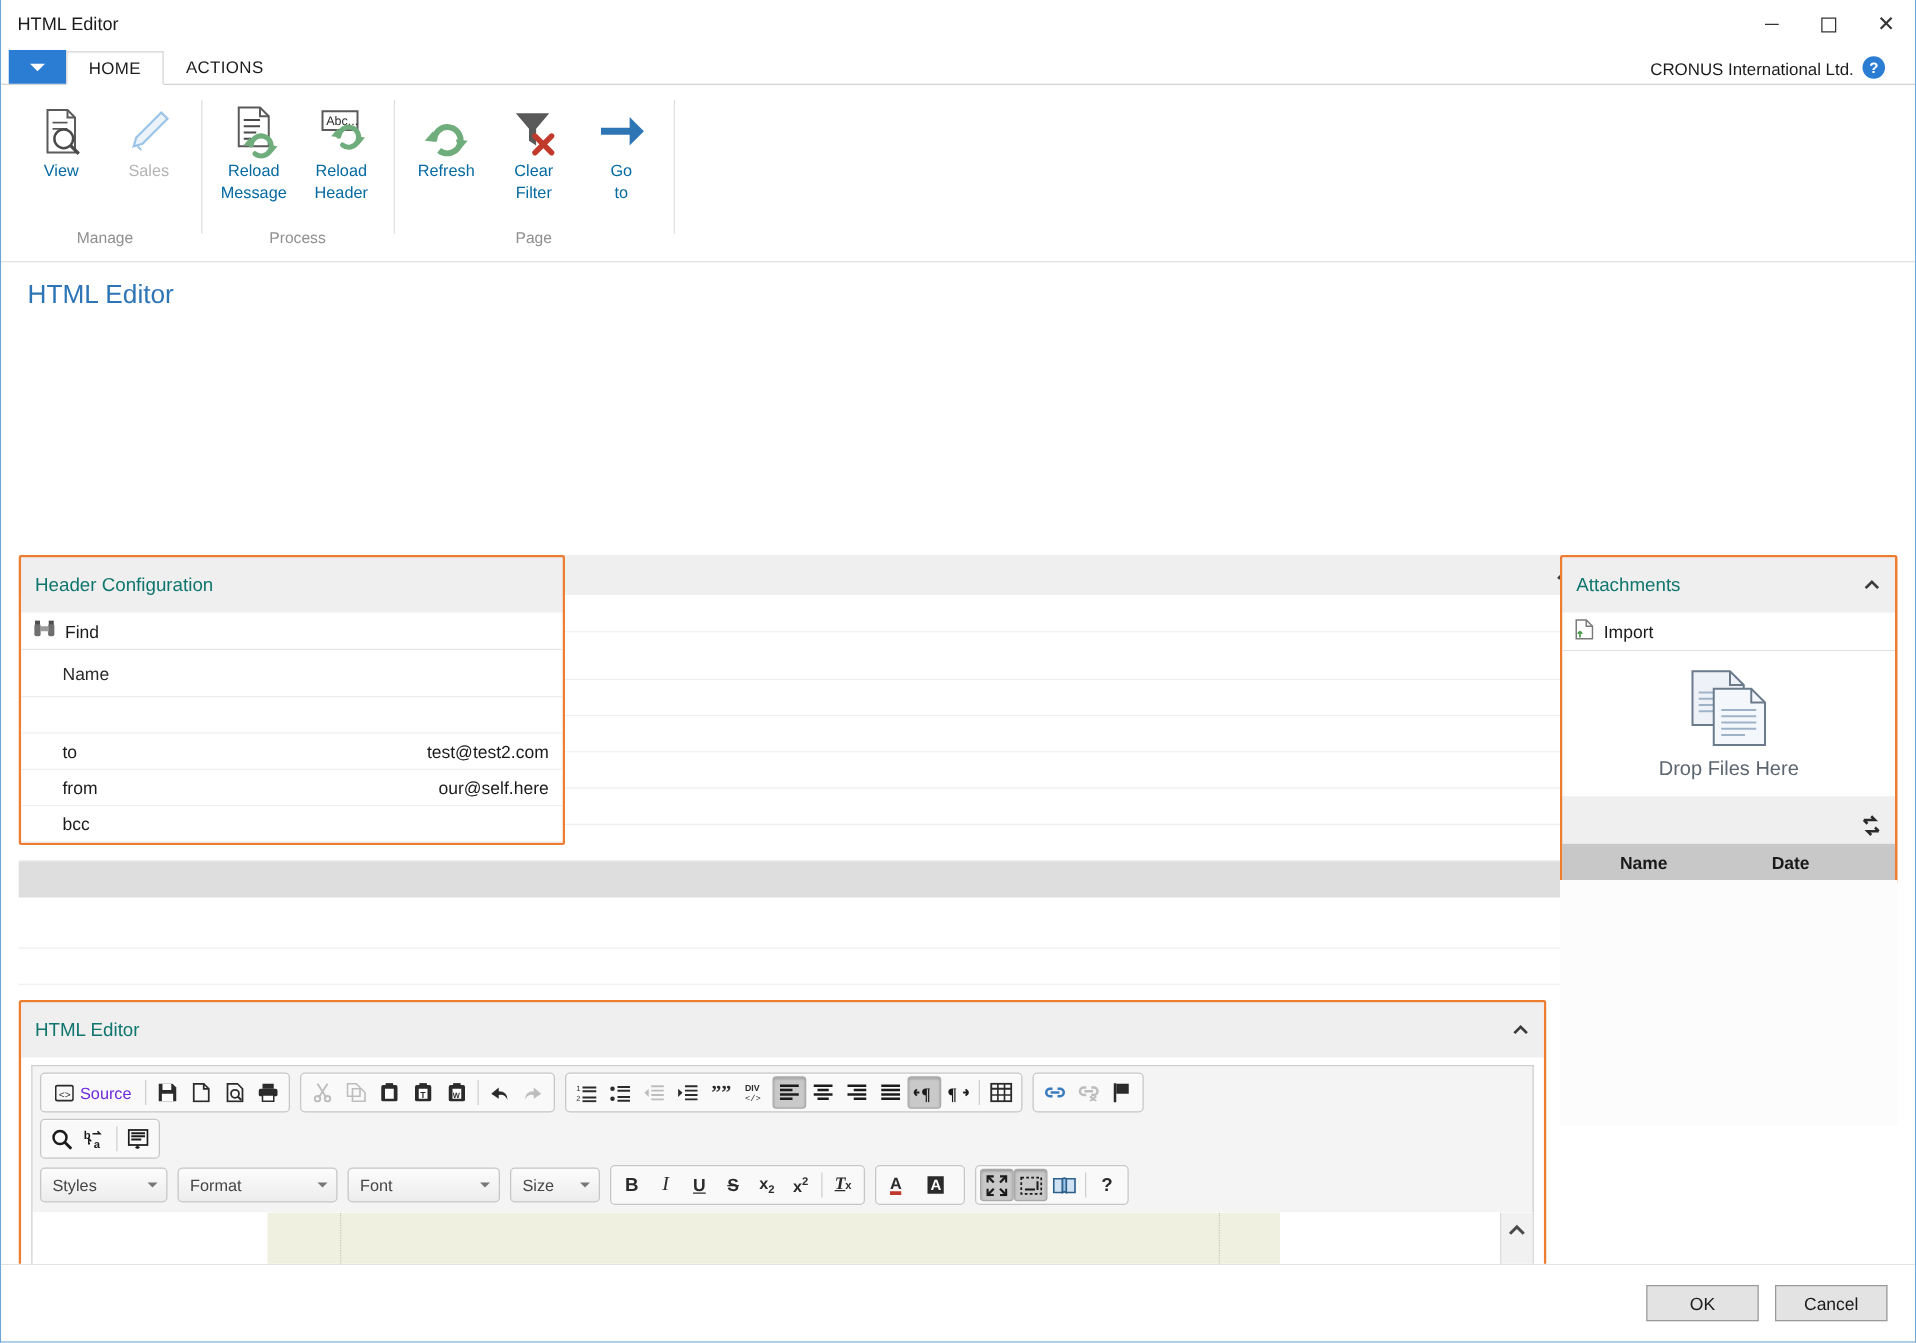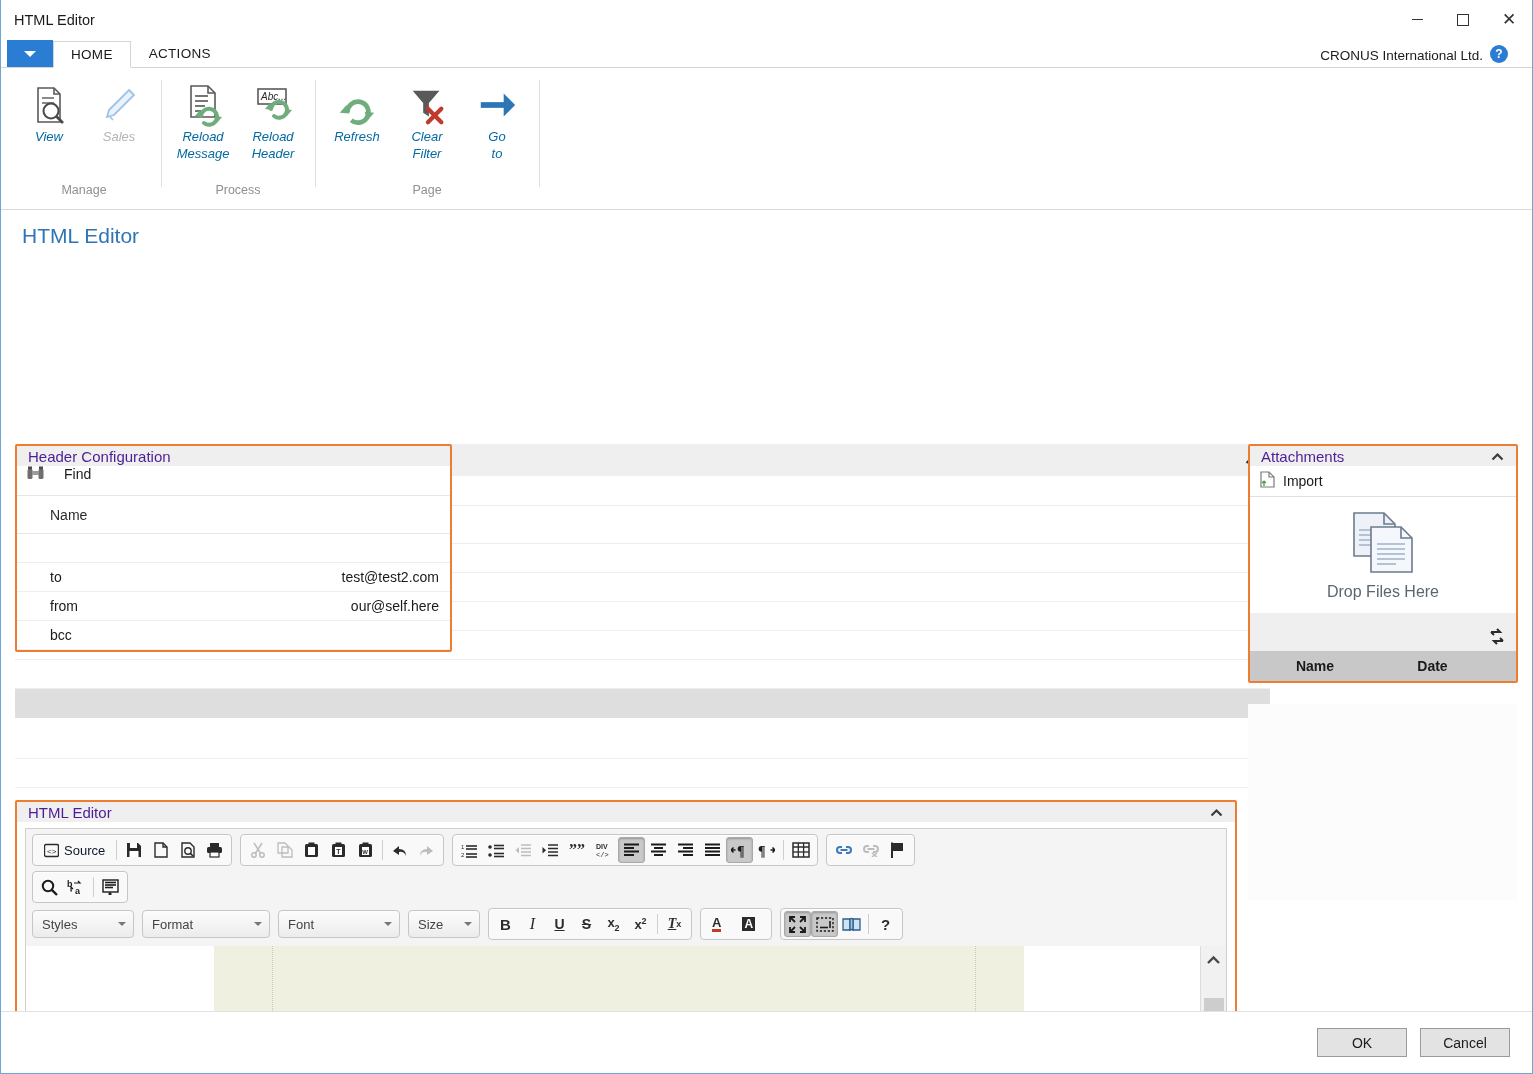--- a/index.html
+++ b/index.html
@@ -77,47 +77,47 @@
   .rgroup .items { flex:1; display:flex; align-items:flex-start; padding-top:10px; gap:2px; }
   .rgroup .gname {
     height:26px; display:flex; align-items:flex-start; justify-content:center;
     font-size:12.5px; color:#909090;
   }
   .rgroup + .rgroup::before {
     content:""; position:absolute; left:0; top:12px; bottom:22px; width:1px; background:#e0e0e0;
   }
   .rbtn {
     width:68px; display:flex; flex-direction:column; align-items:center;
-    padding:4px 2px; cursor:default;font-style:italic;
+    padding:4px 2px; cursor:default;
   }
   .rbtn.disabled { color:#b0b0b0; }
   .rbtn .ico { height:46px; display:flex; align-items:center; justify-content:center; }
   .rbtn .lbl { font-size:13px; line-height:17px; text-align:center; color:#0369a1; }
   .rbtn.disabled .lbl { color:#b4b4b4; }
 
   
   .page { flex:1; position:relative; background:#fff; overflow:hidden; }
   .pagetitle {
     color:#2e75b6; font-size:21px; padding:14px 0 10px 21px; font-weight:normal;
   }
 
   
   .hl { border:2px solid #ed7d31; border-radius:2px; }
 
   .ft-header {
-    height:20px; background:#efefef; display:flex; align-items:center;
-    padding-left:11px; font-size:15px; color:#4c1d95; position:relative;
+    height:44px; background:#efefef; display:flex; align-items:center;
+    padding-left:11px; font-size:15px; color:#0f766e; position:relative;
   }
   .chev-up { position:absolute; right:12px; top:50%; transform:translateY(-50%); }
 
   
   .hdrcfg-wrap { position:absolute; left:14px; top:234px; width:437px; z-index:4; }
   .grid-full { position:absolute; left:0; right:0; top:234px; }
 
-  .findbar { height:30px; display:flex; gap:20px; padding-left:10px; background:#fff;
+  .findbar { height:30px; display:flex; align-items:center; gap:8px; padding-left:10px; background:#fff;
              border-bottom:1px solid #e6e6e6; font-size:14px; }
   .colhead { height:38px; display:flex; align-items:center; padding-left:33px; font-size:14px; color:#2b2b2b;
              background:#fff; border-bottom:1px solid #e6e6e6; }
   .grow { height:29px; display:flex; align-items:center; font-size:14px; background:#fff;
           border-bottom:1px solid #eeeeee; }
   .grow.sel { background:#dedede; }
   .grow .c-name { width:282px; padding-left:33px; }
   .grow .c-val { width:140px; text-align:right; }
   .emptyrow { height:29px; border-bottom:1px solid #eeeeee; background:#fff; }
 
@@ -145,21 +145,21 @@
     box-shadow: inset 0 1px 0 #fff;
   }
   .tb-btn {
     width:27px; height:26px; display:flex; align-items:center; justify-content:center;
     border:1px solid transparent; border-radius:3px; color:#2b2b2b; font-size:13px;
   }
   .tb-btn.on { background:#c9c9c9; border-color:#a9a9a9; box-shadow: inset 0 1px 2px rgba(0,0,0,.25); }
   .tb-btn.dim { color:#bdbdbd; }
   .tb-btn.wide { width:auto; padding:0 7px; gap:5px; }
   .tb-sep { width:1px; height:20px; background:#cfcfcf; margin:0 3px; }
-  .src-label { color:#0f172a; font-size:13px; }
+  .src-label { color:#6d28d9; font-size:13px; }
   .tb-select {
     height:28px; min-width:96px; display:flex; align-items:center; justify-content:space-between;
     background:linear-gradient(#fcfcfc,#ececec); border:1px solid #c6c6c6; border-radius:4px;
     padding:0 7px 0 9px; font-size:13px; color:#444; gap:10px;
   }
   .tb-select .cd { width:0;height:0;border-left:4px solid transparent;border-right:4px solid transparent;border-top:4px solid #777; }
 
   .ck-content {
     position:relative; height:170px; background:#fff; border:1px solid #cfcfcf; border-top:none; overflow:hidden;
   }

